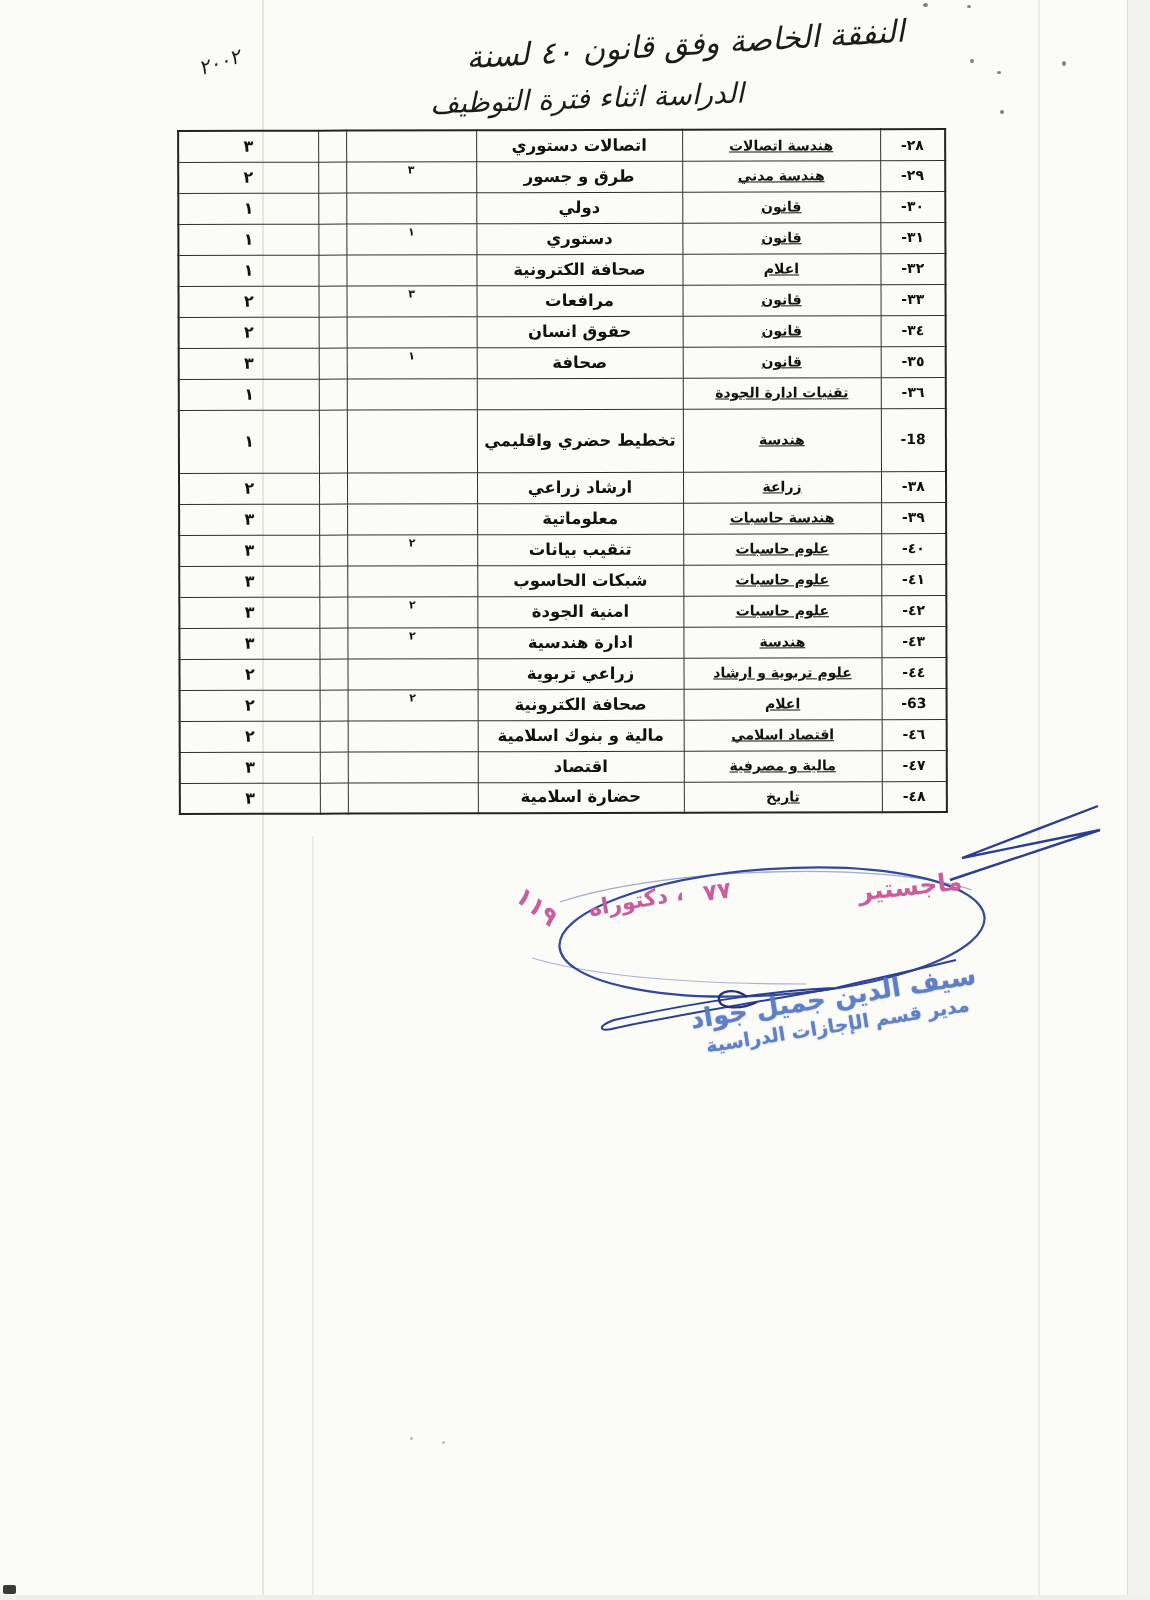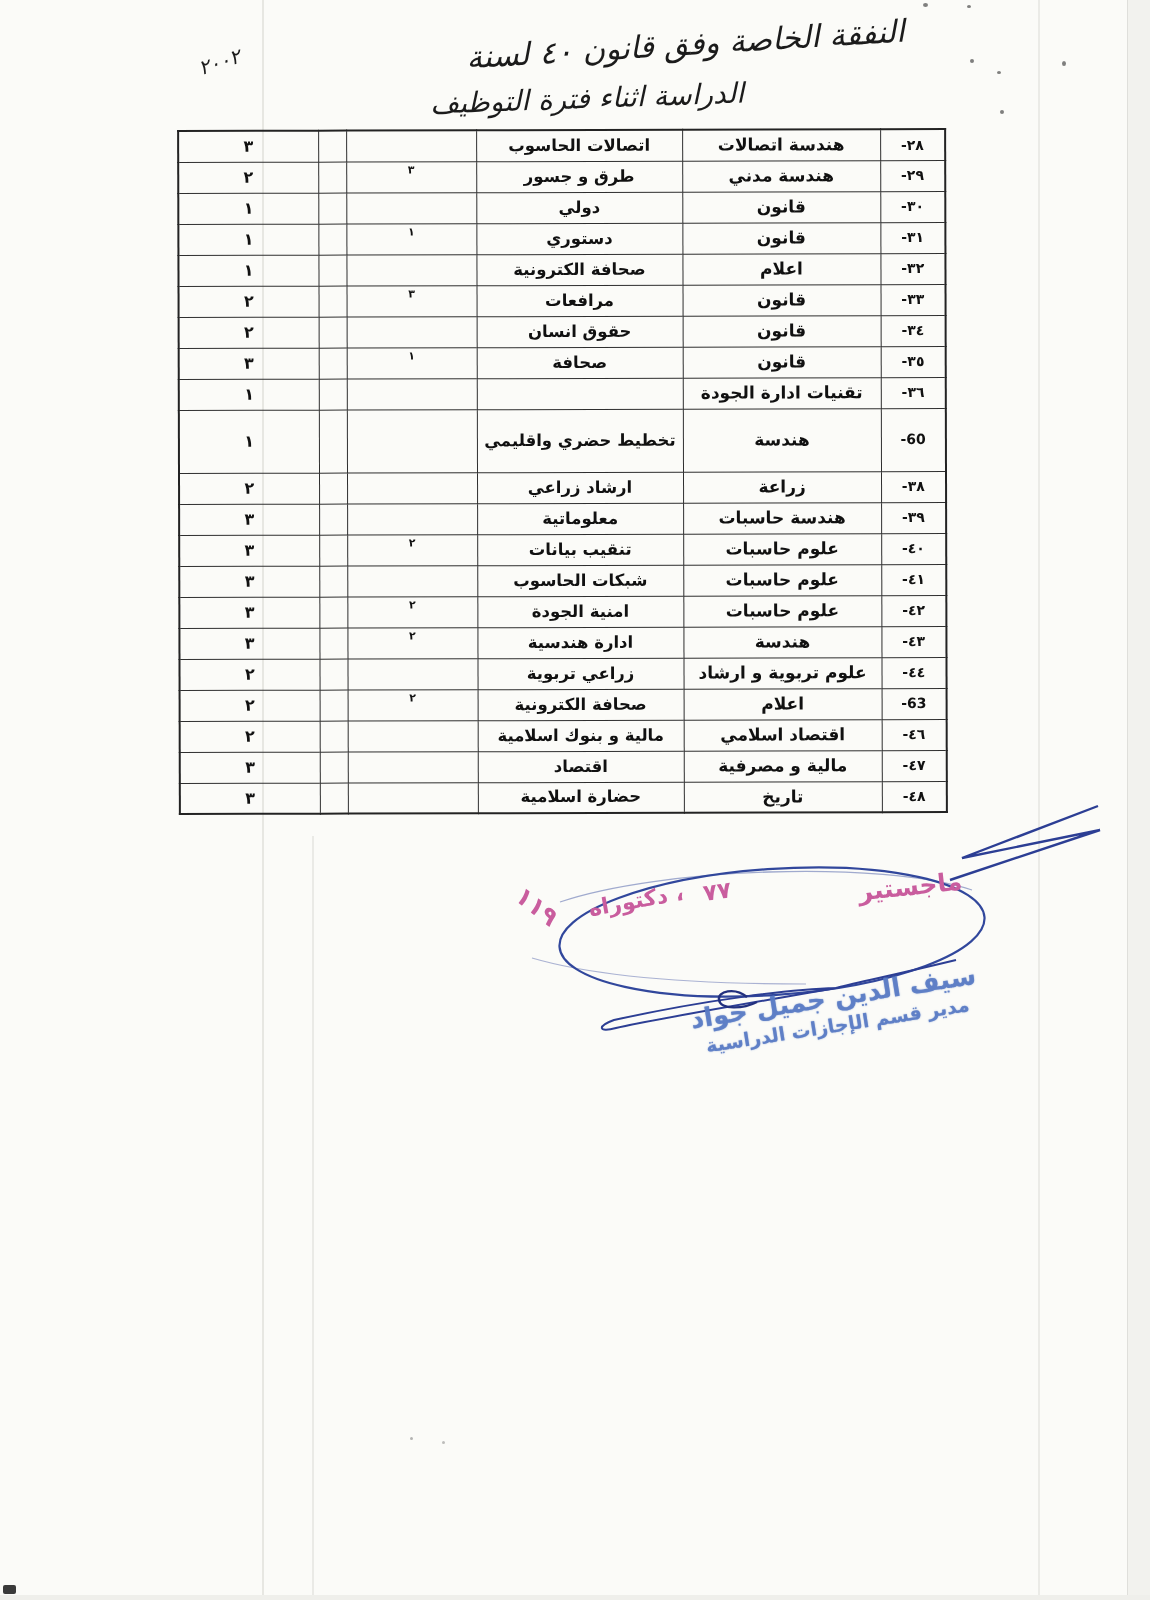--- a/index.html
+++ b/index.html
@@ -32,21 +32,21 @@
     border-collapse:collapse;direction:rtl;table-layout:fixed;width:767px;
     border:2.5px solid #232323;background:transparent;
   }
   table.leave td{
     border:1.5px solid #2f2f2f;padding:0 2px;text-align:center;
     font-weight:bold;color:#111;overflow:hidden;line-height:1.45;
   }
   table.leave tr{height:31px;}
   table.leave tr.tall{height:63px;}
   td.c-no{font-size:14px;}
-  td.c-field{font-size:17px;}
+  td.c-field{font-size:14px;text-decoration:underline;}
   td.c-spec{font-size:16.5px;}
   td.c-sub{font-size:11px;vertical-align:top;padding-top:3px;}
   td.c-count{font-size:16px;}
   
   .ink{position:absolute;left:0;top:0;pointer-events:none;}
   
   .pink{position:absolute;color:#c95d9e;font-weight:bold;direction:rtl;white-space:nowrap;}
   .pink-masters{left:858px;top:872px;font-size:25px;transform:rotate(-6deg);}
   .pink-77{left:703px;top:878px;font-size:23px;transform:rotate(-8deg);}
   .pink-phd{left:588px;top:888px;font-size:22px;transform:rotate(-10deg);}
@@ -91,21 +91,21 @@
           <col style="width:198px">
           <col style="width:206px">
         <col style="width:130px">
           <col style="width:28px">
           <col style="width:140px">
       </colgroup>
       <tbody>
           <tr>
       <td class="c-no">٢٨-</td>
       <td class="c-field">هندسة اتصالات</td>
-      <td class="c-spec">اتصالات الحاسوب</td>
+      <td class="c-spec">اتصالات دستوري</td>
       <td class="c-sub"></td>
       <td class="c-narrow"></td>
       <td class="c-count">٣</td>
     </tr>
           <tr>
       <td class="c-no">٢٩-</td>
       <td class="c-field">هندسة مدني</td>
       <td class="c-spec">طرق و جسور</td>
       <td class="c-sub">٣</td>
       <td class="c-narrow"></td>
@@ -161,21 +161,21 @@
     </tr>
           <tr>
       <td class="c-no">٣٦-</td>
       <td class="c-field">تقنيات ادارة الجودة</td>
       <td class="c-spec"></td>
       <td class="c-sub"></td>
       <td class="c-narrow"></td>
       <td class="c-count">١</td>
     </tr>
           <tr class="tall">
-      <td class="c-no">60-</td>
+      <td class="c-no">18-</td>
       <td class="c-field">هندسة</td>
       <td class="c-spec">تخطيط حضري واقليمي</td>
       <td class="c-sub"></td>
       <td class="c-narrow"></td>
       <td class="c-count">١</td>
     </tr>
           <tr>
       <td class="c-no">٣٨-</td>
       <td class="c-field">زراعة</td>
       <td class="c-spec">ارشاد زراعي</td>

